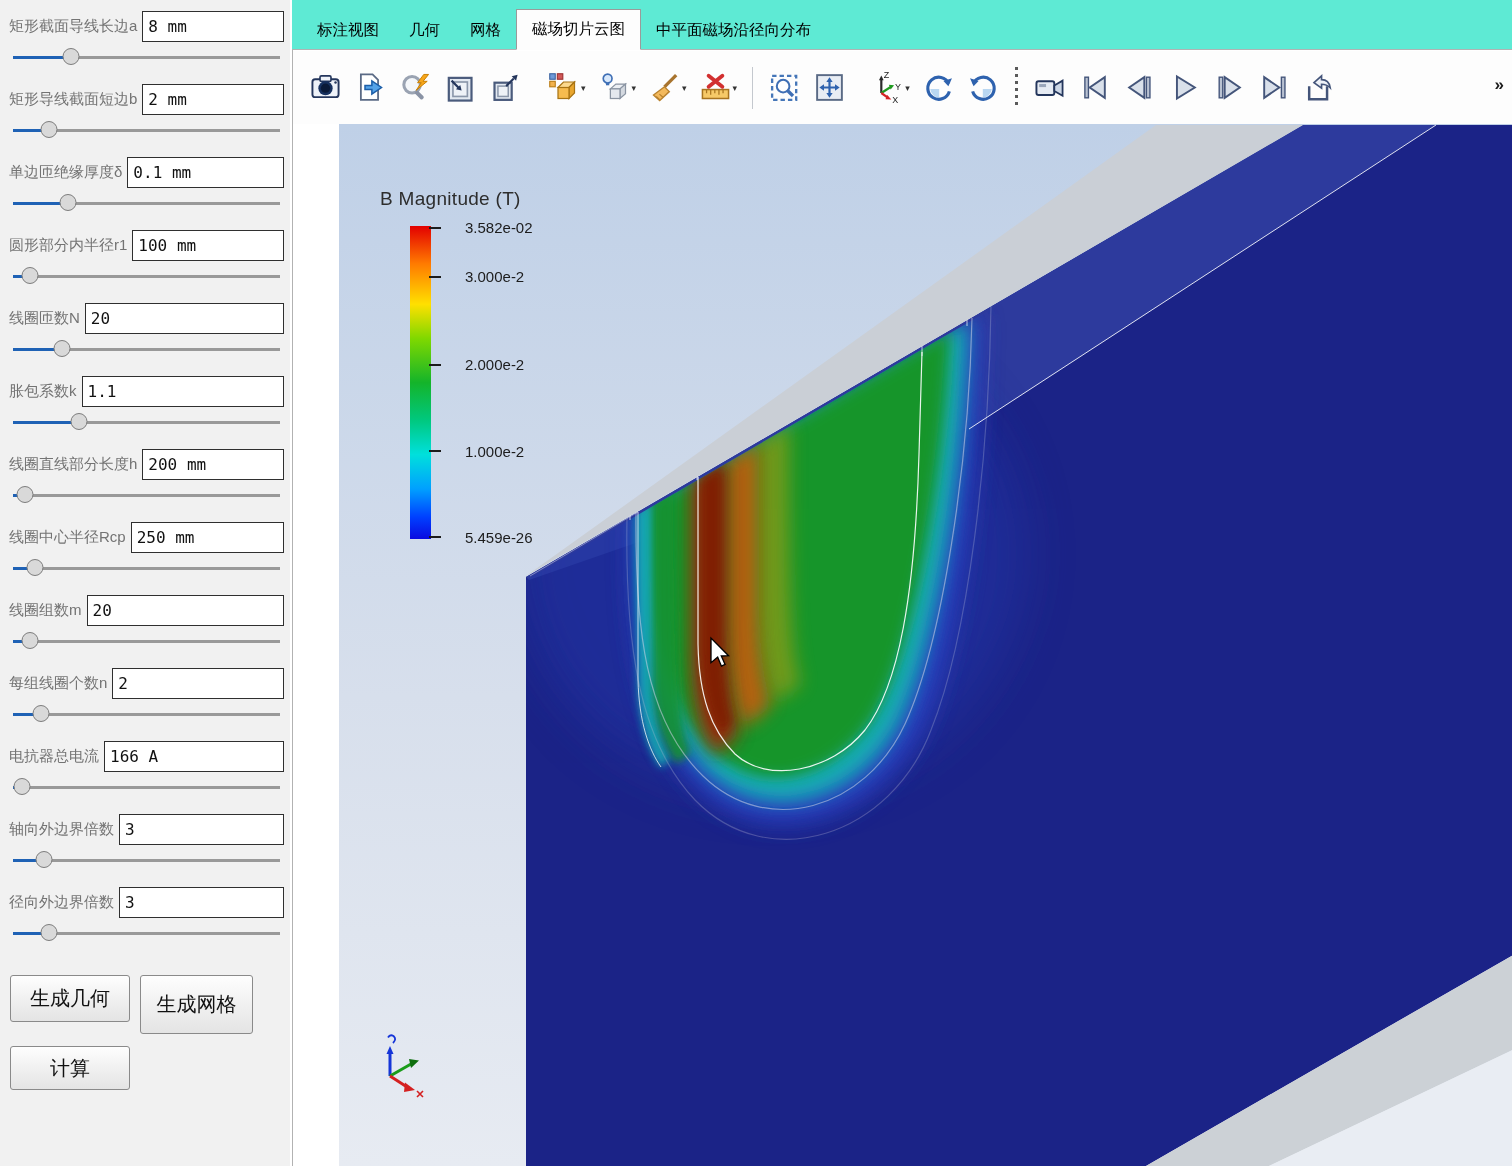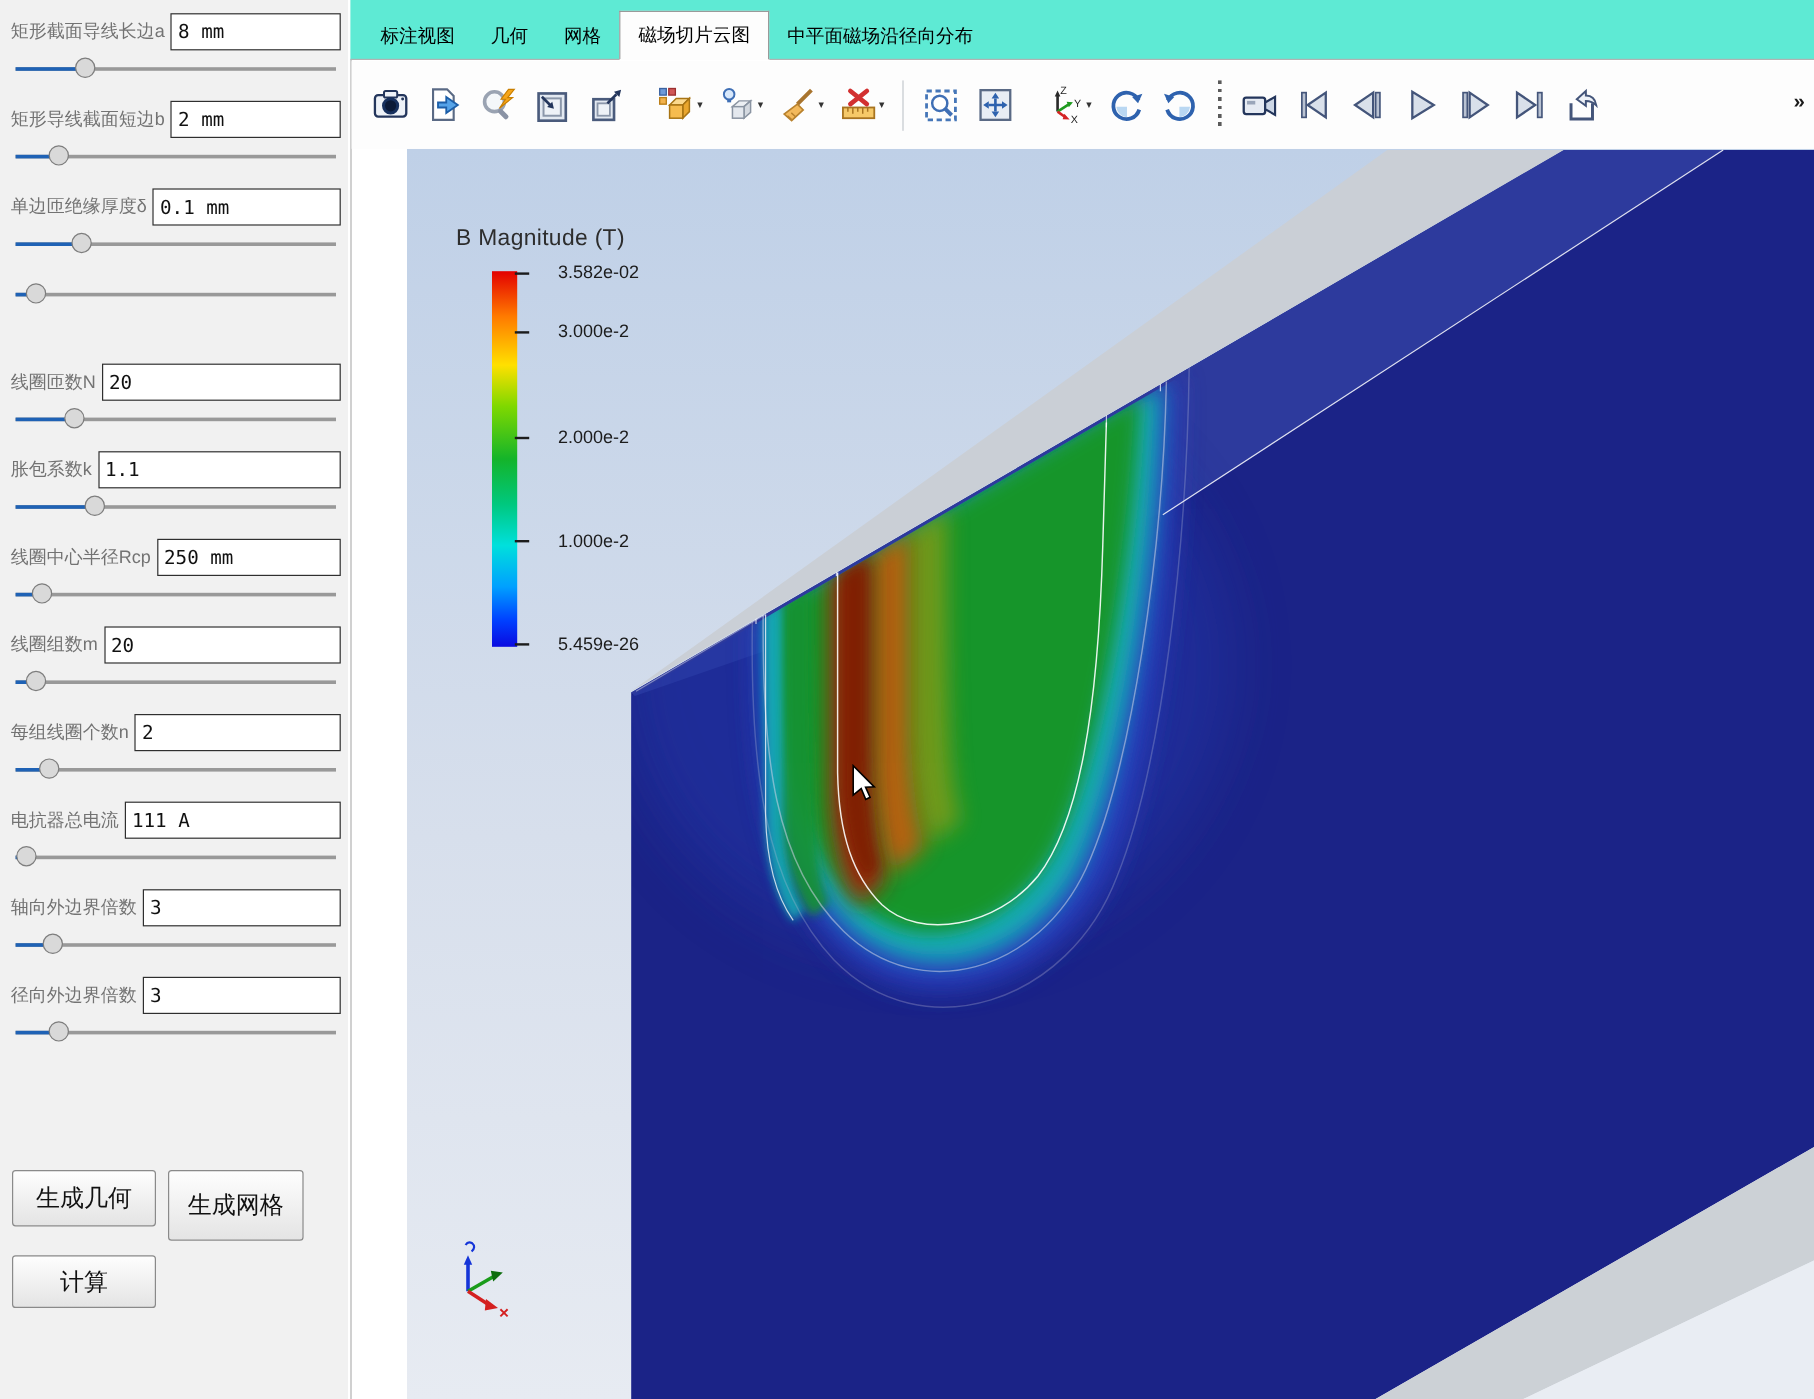--- a/index.html
+++ b/index.html
@@ -95,20 +95,24 @@
       <span class="pbox">0.1 mm</span>
     </div>
     <div class="pslider">
       <div class="ptrack"></div>
       <div class="pfill" style="width: 21%;"></div>
       <div class="pthumb" style="left: 21%;"></div>
     </div>
   </div>
 
   <div class="prow">
+    <div class="pline">
+      <span class="plabel">圆形部分内半径r1</span>
+      <span class="pbox">100 mm</span>
+    </div>
     <div class="pslider">
       <div class="ptrack"></div>
       <div class="pfill" style="width: 7%;"></div>
       <div class="pthumb" style="left: 7%;"></div>
     </div>
   </div>
 
   <div class="prow">
     <div class="pline">
       <span class="plabel">线圈匝数N</span>
@@ -126,20 +130,31 @@
       <span class="plabel">胀包系数k</span>
       <span class="pbox">1.1</span>
     </div>
     <div class="pslider">
       <div class="ptrack"></div>
       <div class="pfill" style="width: 25%;"></div>
       <div class="pthumb" style="left: 25%;"></div>
     </div>
   </div>
 
+  <div class="prow">
+    <div class="pline">
+      <span class="plabel">线圈直线部分长度h</span>
+      <span class="pbox">200 mm</span>
+    </div>
+    <div class="pslider">
+      <div class="ptrack"></div>
+      <div class="pfill" style="width: 5%;"></div>
+      <div class="pthumb" style="left: 5%;"></div>
+    </div>
+  </div>
 
   <div class="prow">
     <div class="pline">
       <span class="plabel">线圈中心半径Rcp</span>
       <span class="pbox">250 mm</span>
     </div>
     <div class="pslider">
       <div class="ptrack"></div>
       <div class="pfill" style="width: 9%;"></div>
       <div class="pthumb" style="left: 9%;"></div>
@@ -166,21 +181,21 @@
     <div class="pslider">
       <div class="ptrack"></div>
       <div class="pfill" style="width: 11%;"></div>
       <div class="pthumb" style="left: 11%;"></div>
     </div>
   </div>
 
   <div class="prow">
     <div class="pline">
       <span class="plabel">电抗器总电流</span>
-      <span class="pbox">111 A</span>
+      <span class="pbox">166 A</span>
     </div>
     <div class="pslider">
       <div class="ptrack"></div>
       <div class="pfill" style="width: 4%;"></div>
       <div class="pthumb" style="left: 4%;"></div>
     </div>
   </div>
 
   <div class="prow">
     <div class="pline">

